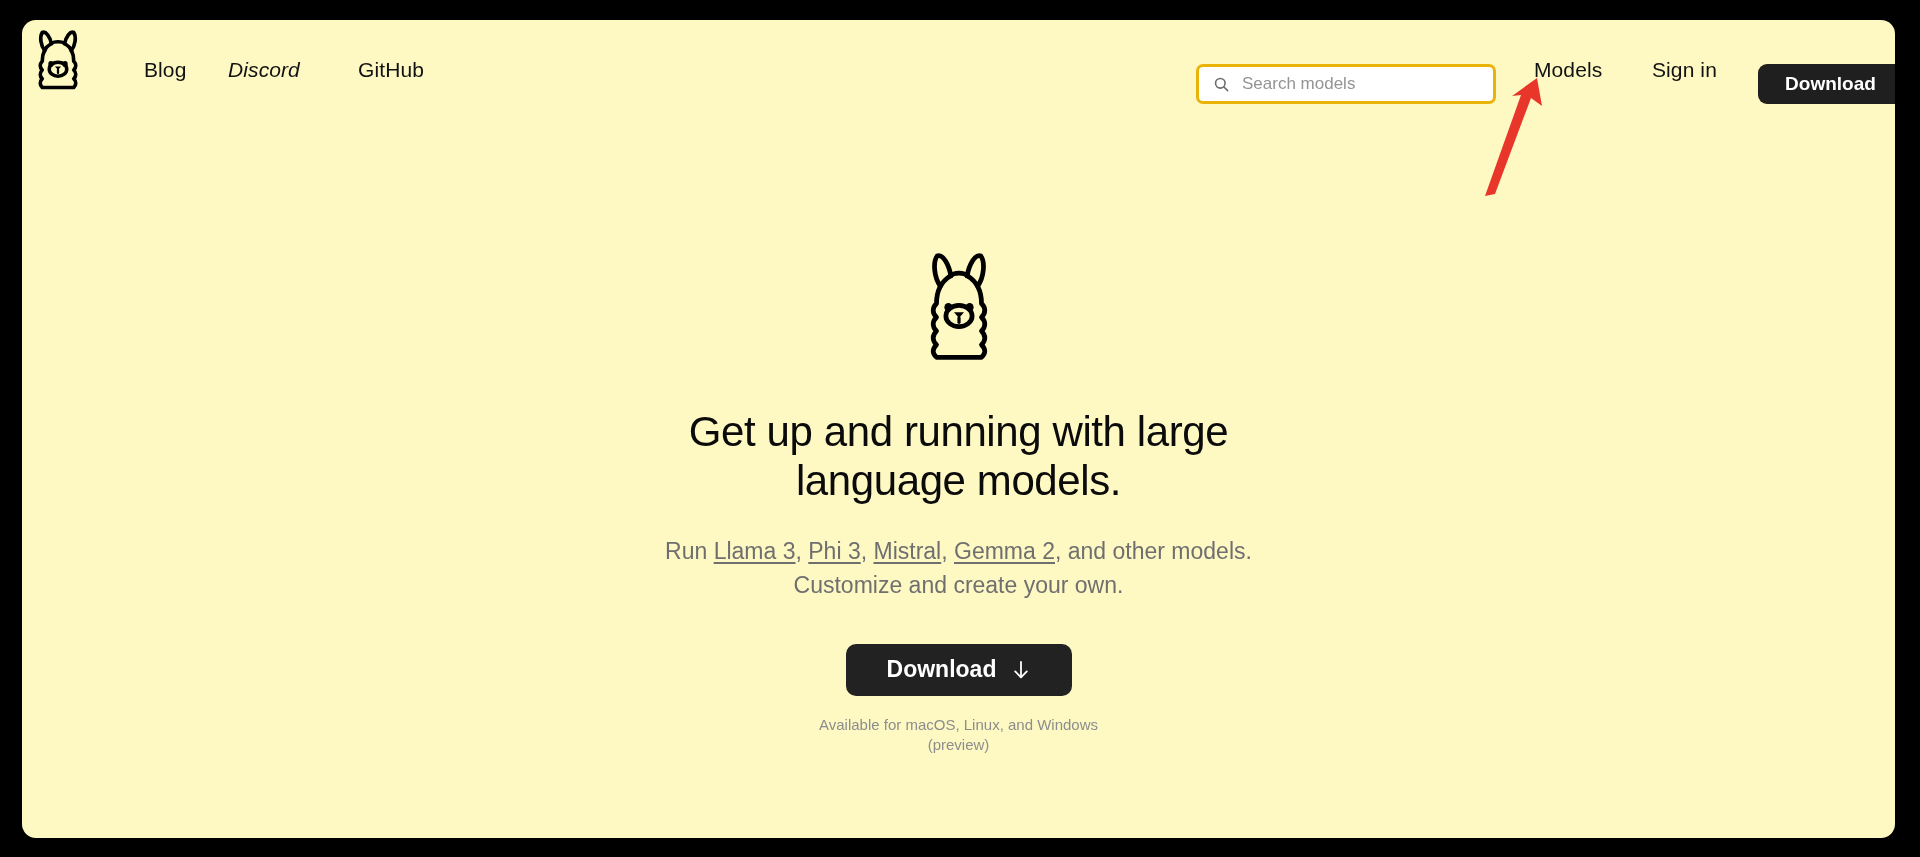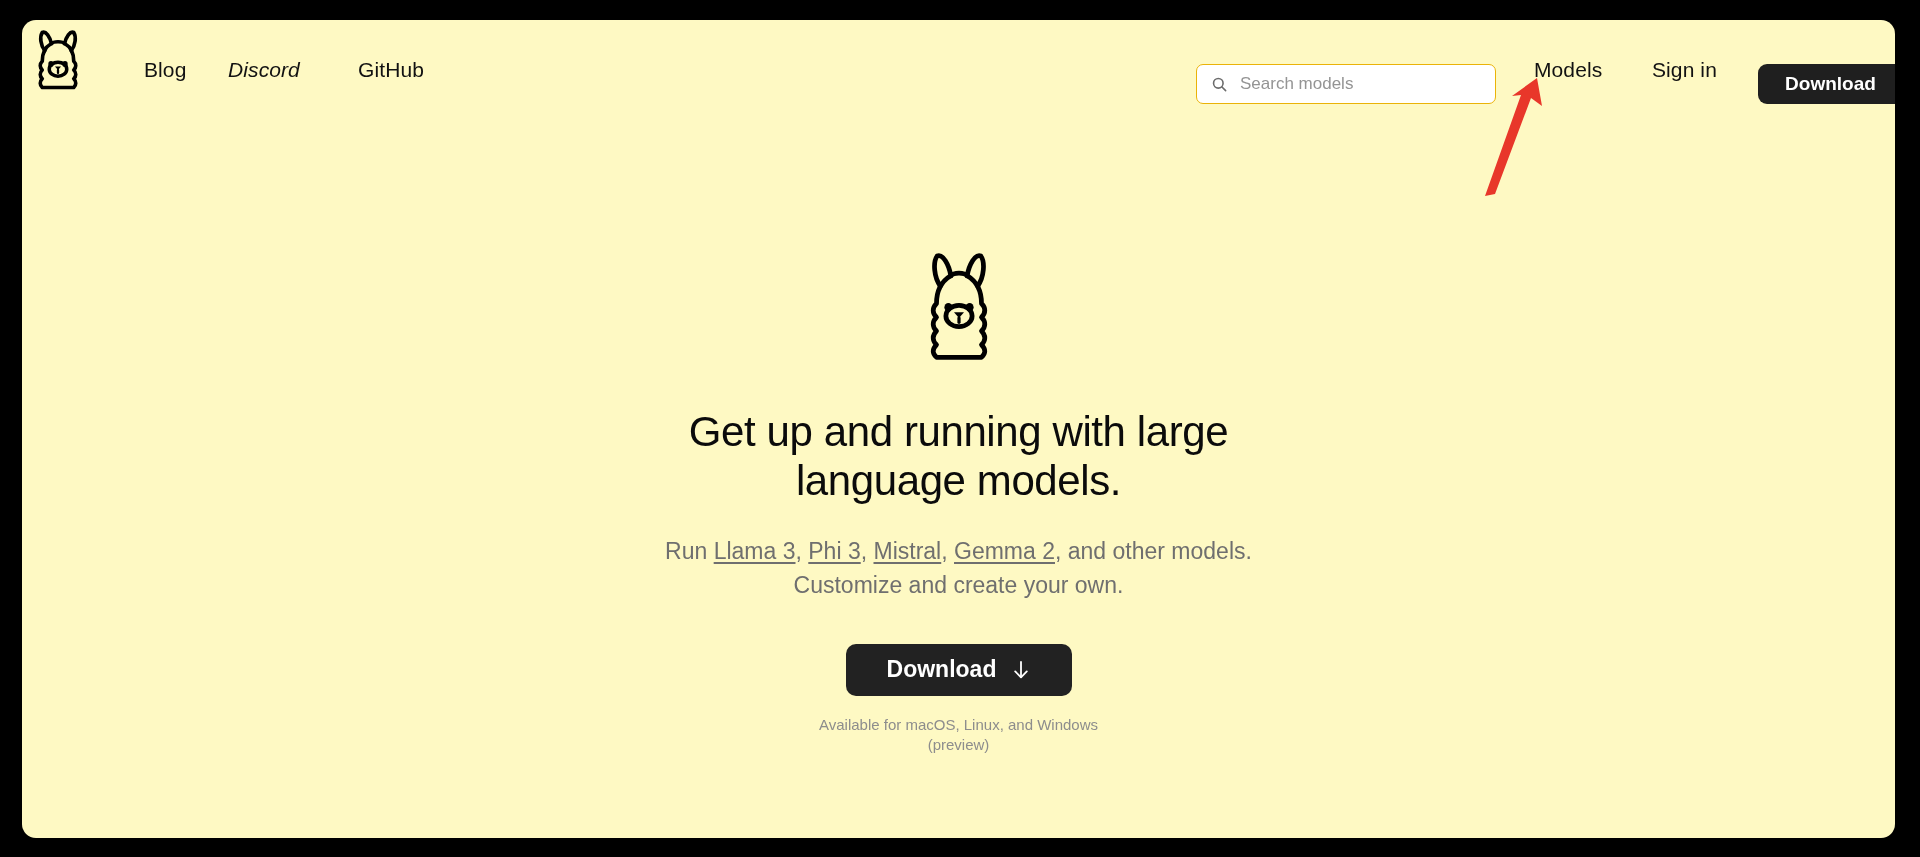--- a/index.html
+++ b/index.html
@@ -66,21 +66,21 @@
   #nav-models { left: 1512px; }
   #nav-signin { left: 1630px; }
 
   
   #search-box {
     position: absolute;
     left: 1174px;
     top: 44px;
     width: 300px;
     height: 40px;
-    border: 1px solid #eab308;
+    border: 3px solid #eab308;
     border-radius: 7px;
     background: #ffffff;
     display: flex;
     align-items: center;
     padding-left: 14px;
     cursor: text;
   }
   #search-icon {
     width: 17px; height: 17px;
     flex: 0 0 17px;

